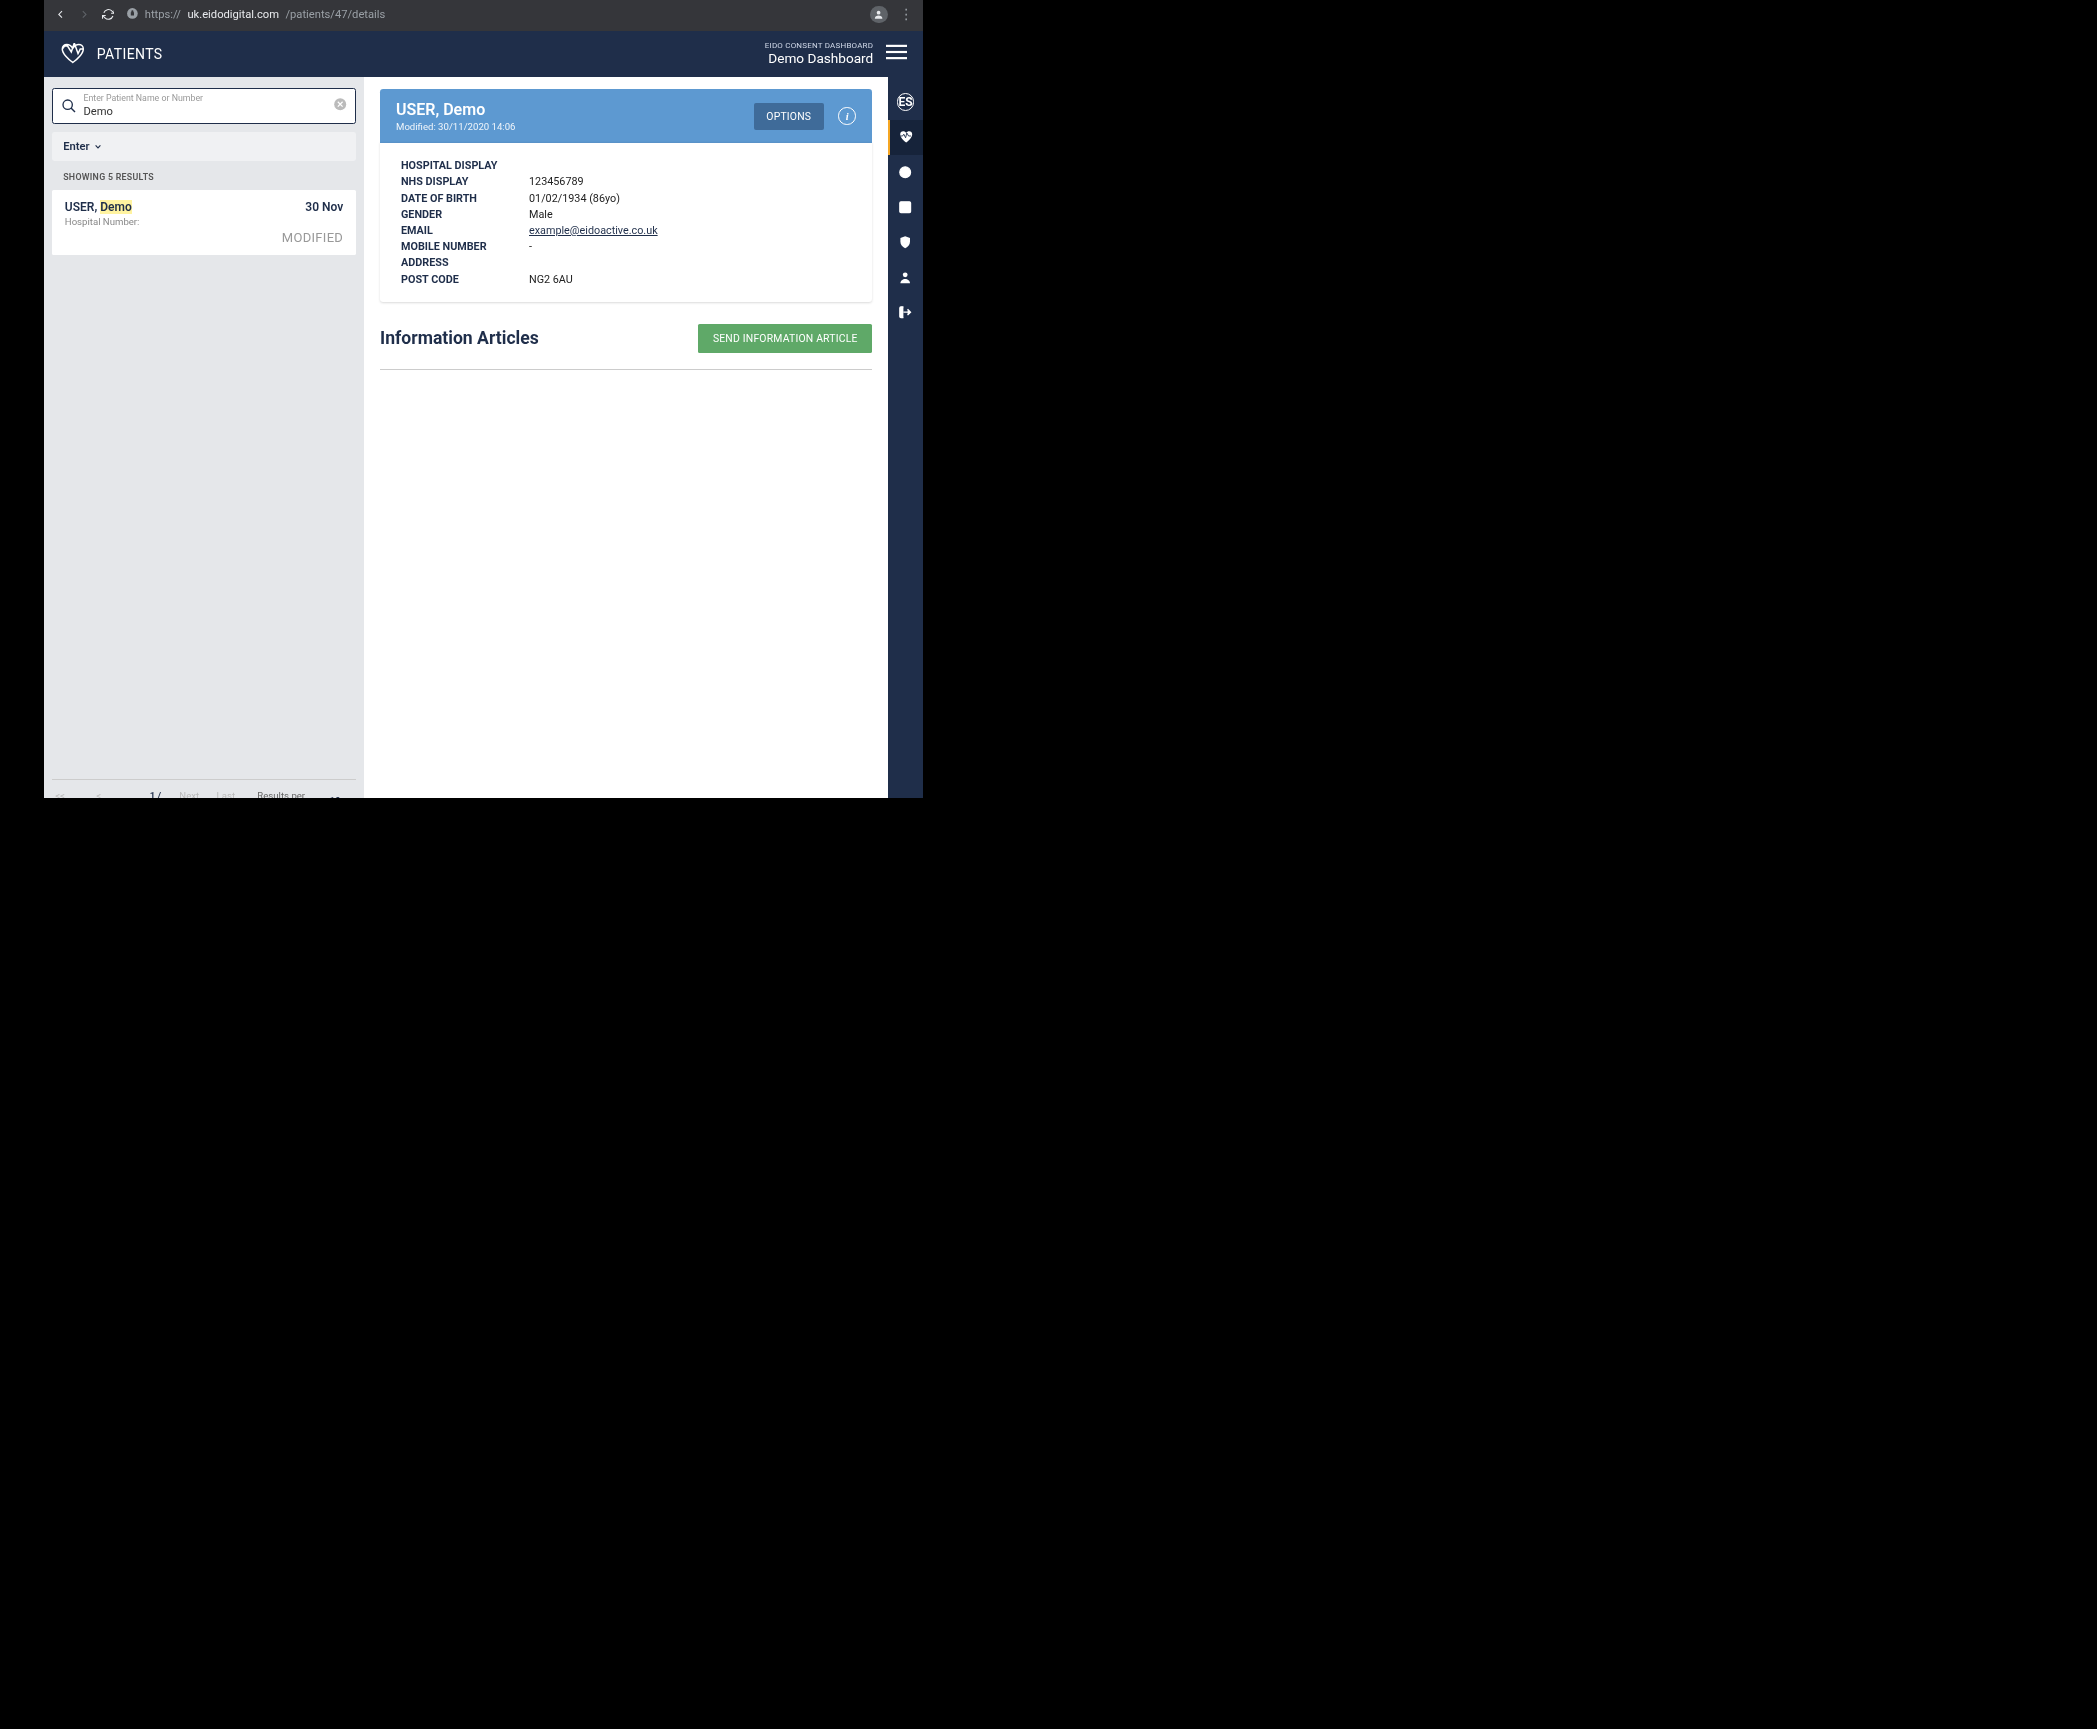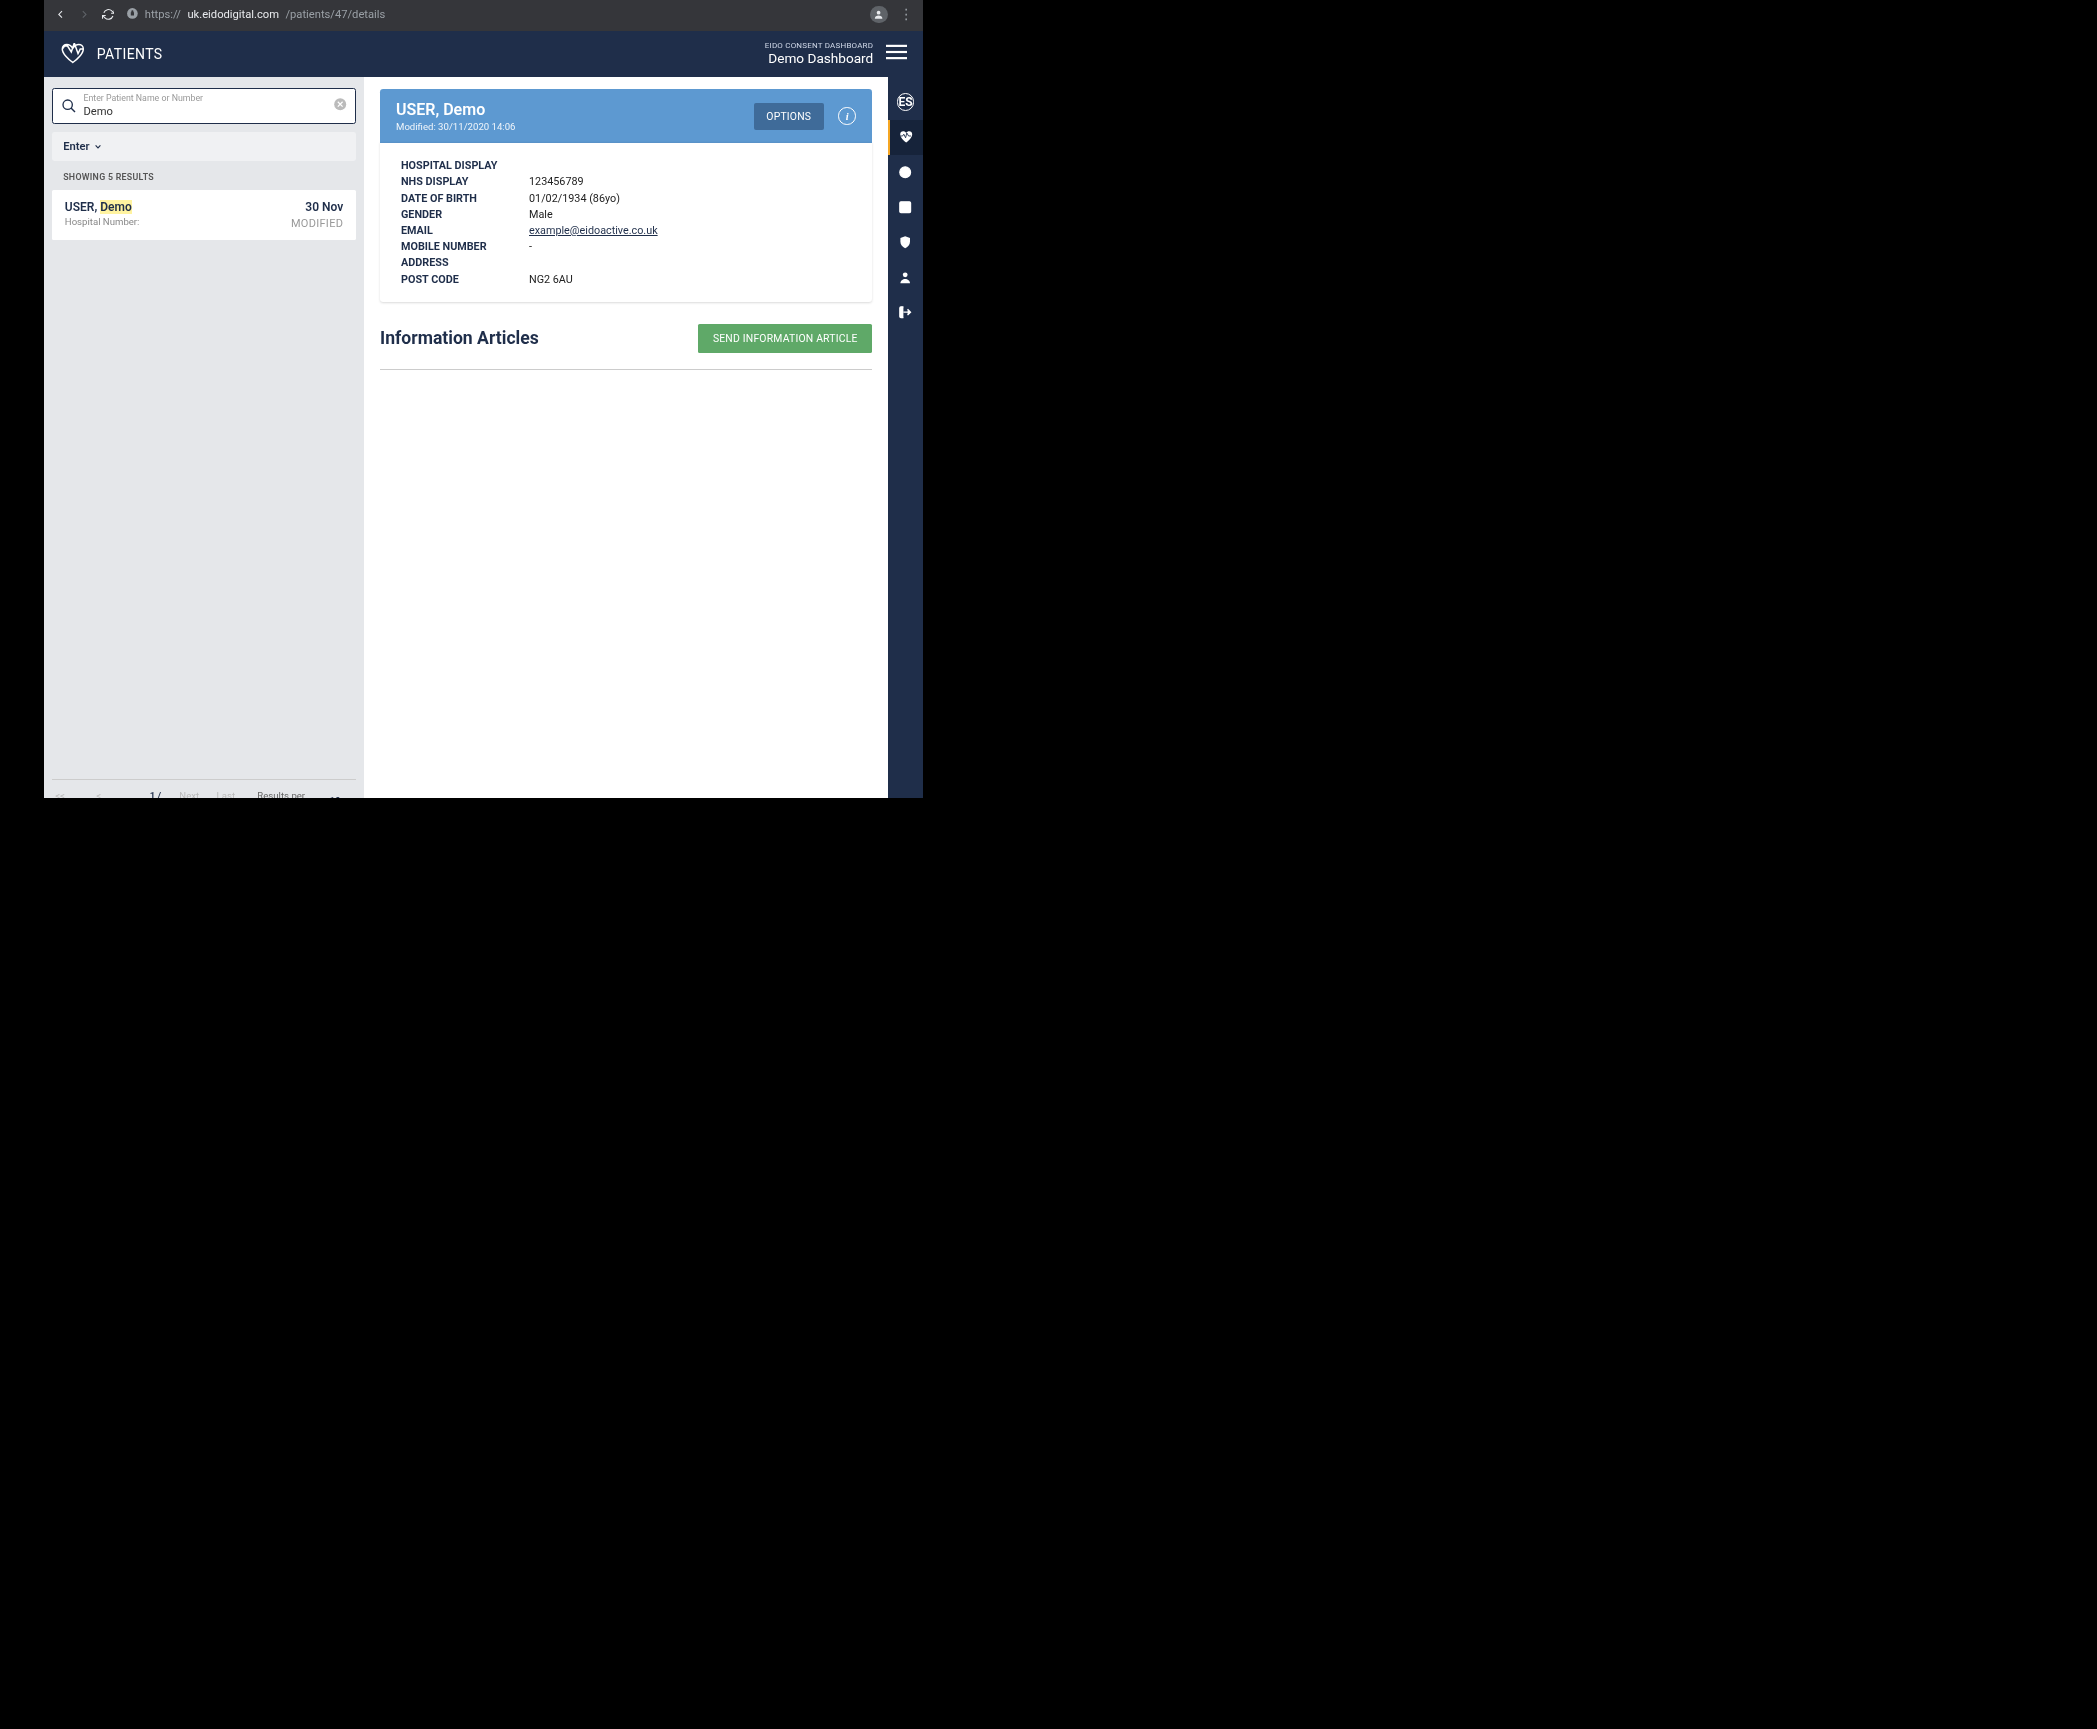--- a/index.html
+++ b/index.html
@@ -44,21 +44,21 @@
 .searchbox input { border: none; outline: none; font-size: 11.2px; color: #333; width: 100%; }
 .searchbox .clear svg { width: 14.4px; height: 14.4px; fill: #bbb; cursor: pointer; stroke: none; }
 .filter-row { background: #f0f1f3; padding: 8px 11.2px; margin-top: 8px; display: flex; align-items: center; gap: 4.8px; color: #1f2e4a; font-size: 11.2px; font-weight: 600; cursor: pointer; border-radius: 2.4px; }
 .filter-row svg { width: 8px; height: 8px; stroke: #1f2e4a; }
 .showing { font-size: 8.8px; font-weight: 600; color: #555; letter-spacing: 0.3px; padding: 11.2px 11.2px 8px; }
 .result-item { background: #fff; padding: 9.6px 12.8px; display: flex; justify-content: space-between; border-radius: 1.6px; cursor: pointer; }
 .result-item .name { font-size: 12px; color: #1f2e4a; font-weight: 600; }
 .result-item .name .hl { background: #fff3a0; }
 .result-item .sub { font-size: 9.6px; color: #888; margin-top: 2.4px; }
 .result-item .date { font-size: 12px; color: #1f2e4a; font-weight: 600; text-align: right; }
-.result-item .mod { font-size: 11px; color: #999; letter-spacing: 0.3px; text-align: right; margin-top: 3px; }
+.result-item .mod { font-size: 13px; color: #999; letter-spacing: 0.3px; text-align: right; margin-top: 16px; }
 .pager { margin-top: auto; border-top: 0.8px solid #ccc; padding: 9.6px 3.2px; display: flex; align-items: center; gap: 11.2px; font-size: 9.6px; color: #888; }
 .pager .disabled { color: #bbb; }
 .pager .active { color: #1f2e4a; font-weight: 600; }
 .pager .rpp { margin-left: auto; display: flex; align-items: center; gap: 4.8px; color: #666; }
 .pager .rpp svg { width: 8px; height: 8px; stroke: #888; }
 .main { flex: 1; background: #fff; padding: 12.8px 16px; overflow: auto; }
 .card-top { background: #5d99d1; border-radius: 3.2px 3.2px 0 0; padding: 11.2px 16px; display: flex; align-items: center; color: #fff; }
 .card-top .pname { font-size: 16px; font-weight: 600; }
 .card-top .modline { font-size: 9.6px; opacity: 0.9; margin-top: 1.6px; }
 .card-top .options-btn { margin-left: auto; background: #3f6b99; color: #fff; border: none; padding: 7.2px 12.8px; font-size: 10.4px; letter-spacing: 0.2px; cursor: pointer; border-radius: 2px; }

